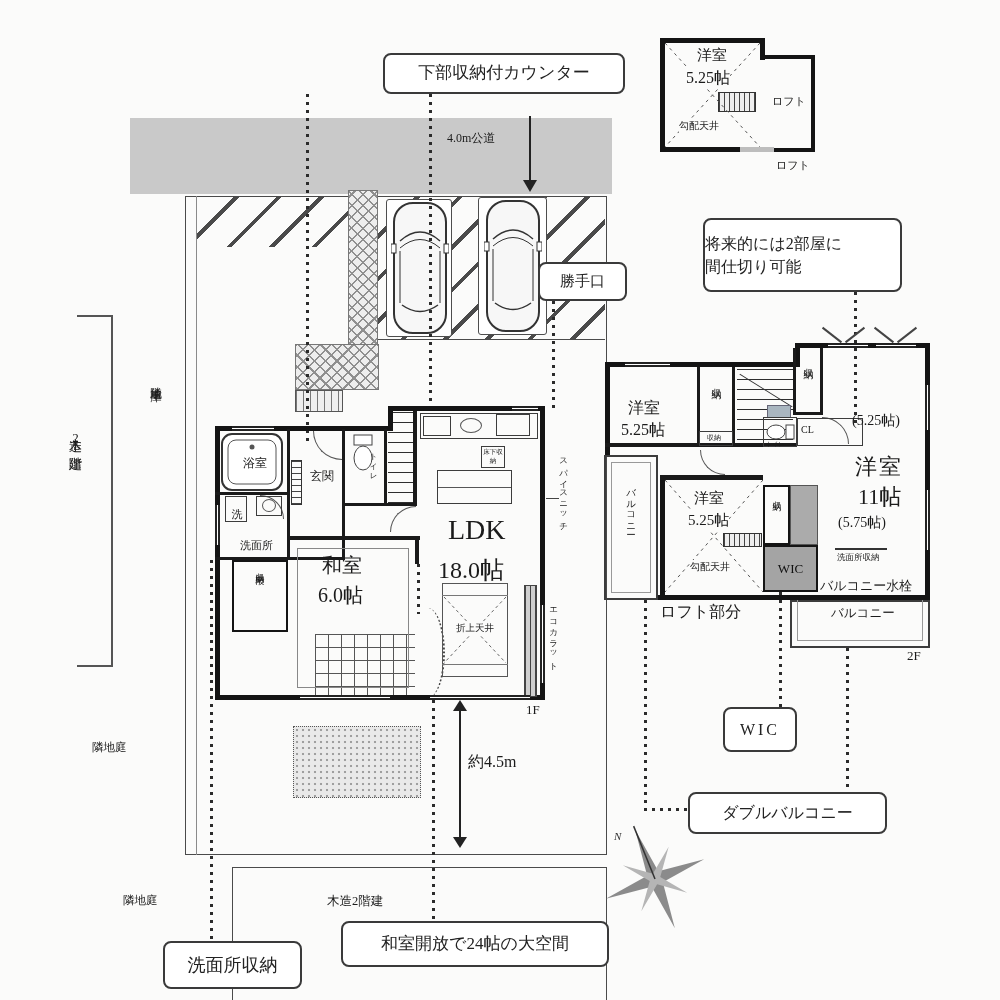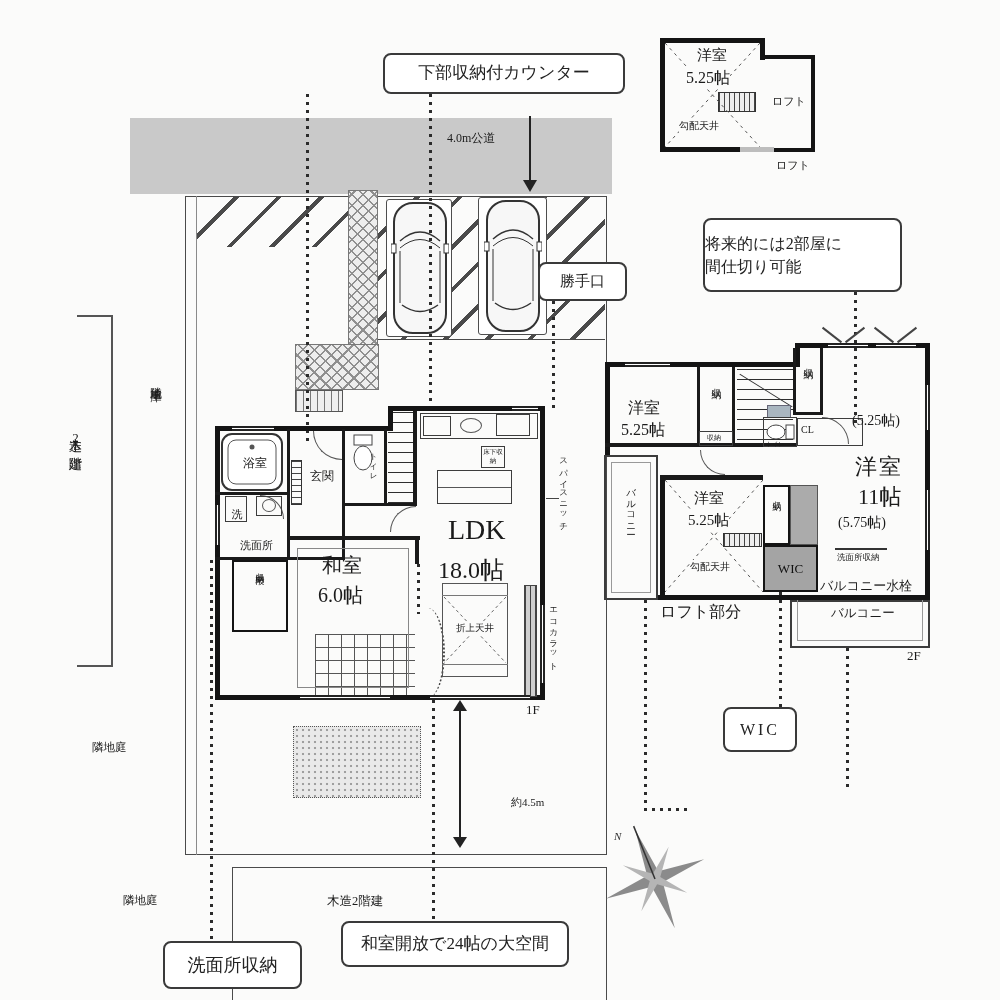--- a/index.html
+++ b/index.html
@@ -85,24 +85,27 @@
   <div class="callout" style="left:538px;top:262px;width:89px;height:39px;font-size:15px;">
     <span>勝手口</span>
     </div>
   <div class="callout" style="left:703px;top:218px;width:199px;height:74px;font-size:16px;flex-direction:column;align-items:flex-start;justify-content:center;">
     <span>将来的には2部屋に</span>
     <span>間仕切り可能</span>
     </div>
   <div class="callout" style="left:723px;top:707px;width:74px;height:45px;font-size:16px;letter-spacing:3px;">
     <span>WIC</span>
     </div>
+  <div class="callout" style="left:688px;top:792px;width:199px;height:42px;font-size:16px;">
+    <span>ダブルバルコニー</span>
+    </div>
   <div class="callout" style="left:163px;top:941px;width:139px;height:48px;font-size:18px;">
     <span>洗面所収納</span>
     </div>
-  <div class="callout" style="left:341px;top:921px;width:228px;height:46px;font-size:17px;">
+  <div class="callout" style="left:341px;top:921px;width:268px;height:46px;font-size:17px;">
     <span>和室開放で24帖の大空間</span>
     </div>
 
   <div class="dotv" style="left:306px;top:94px;height:352px;"></div>
   <div class="dotv" style="left:429px;top:94px;height:314px;"></div>
   <div class="dotv" style="left:552px;top:301px;height:107px;"></div>
   <div class="dotv" style="left:854px;top:292px;height:56px;"></div>
   <div class="dotv" style="left:779px;top:592px;height:115px;"></div>
   <div class="dotv" style="left:644px;top:600px;height:210px;"></div>
   <div class="doth" style="left:644px;top:808px;width:45px;"></div>
@@ -119,21 +122,21 @@
   <div class="lbl" style="left:123px;top:893px;font-size:11.5px;">隣地庭</div>
   <div class="lbl" style="left:327px;top:893px;font-size:12.5px;">木造2階建</div>
   <div class="abs" style="left:232px;top:867px;width:375px;height:133px;border:1px solid #4a4a4a;border-bottom:none;z-index:1;"></div>
 
   <div class="abs grid" style="left:315px;top:634px;width:100px;height:62px;"></div>
   <div class="stipple abs" style="left:293px;top:726px;width:128px;height:72px;"></div>
 
   <div class="abs" style="left:459px;top:708px;width:2px;height:132px;background:#222;z-index:14;"></div>
   <div class="abs" style="left:453px;top:700px;width:0;height:0;border-left:7px solid transparent;border-right:7px solid transparent;border-bottom:11px solid #222;z-index:14;"></div>
   <div class="abs" style="left:453px;top:837px;width:0;height:0;border-left:7px solid transparent;border-right:7px solid transparent;border-top:11px solid #222;z-index:14;"></div>
-  <div class="lbl" style="left:468px;top:795px;font-size:11px;margin-left:43px;">約4.5m</div>
+  <div class="lbl" style="left:468px;top:752px;font-size:16px;">約4.5m</div>
 
   <div class="wall" style="left:388px;top:406px;width:157px;height:5px;"></div>
   <div class="wall" style="left:215px;top:426px;width:177px;height:5px;"></div>
   <div class="wall" style="left:388px;top:406px;width:5px;height:25px;"></div>
   <div class="wall" style="left:215px;top:426px;width:5px;height:274px;"></div>
   <div class="wall" style="left:540px;top:406px;width:5px;height:294px;"></div>
   <div class="wall" style="left:215px;top:695px;width:330px;height:5px;"></div>
 
   <div class="win" style="left:232px;top:426px;width:42px;height:5px;"></div>
   <div class="win" style="left:512px;top:406px;width:26px;height:5px;"></div>

